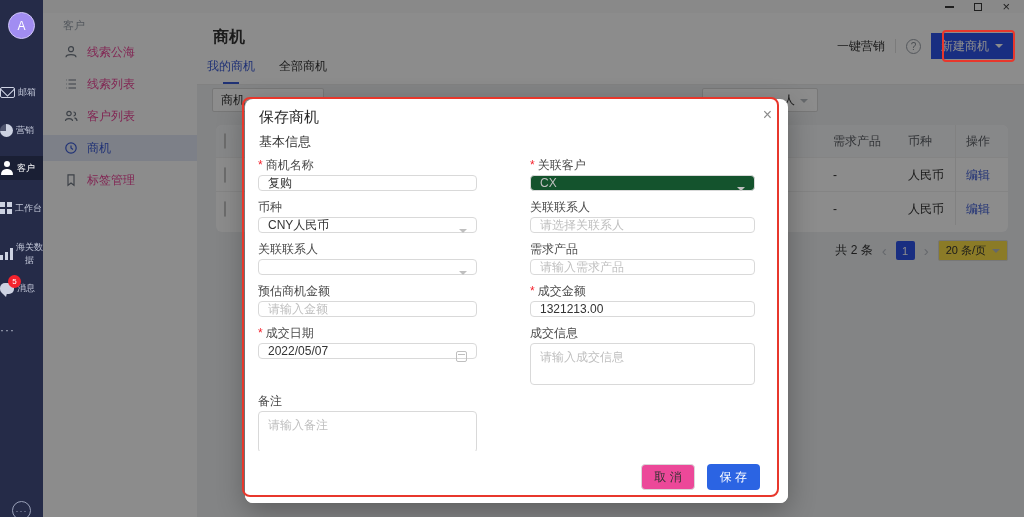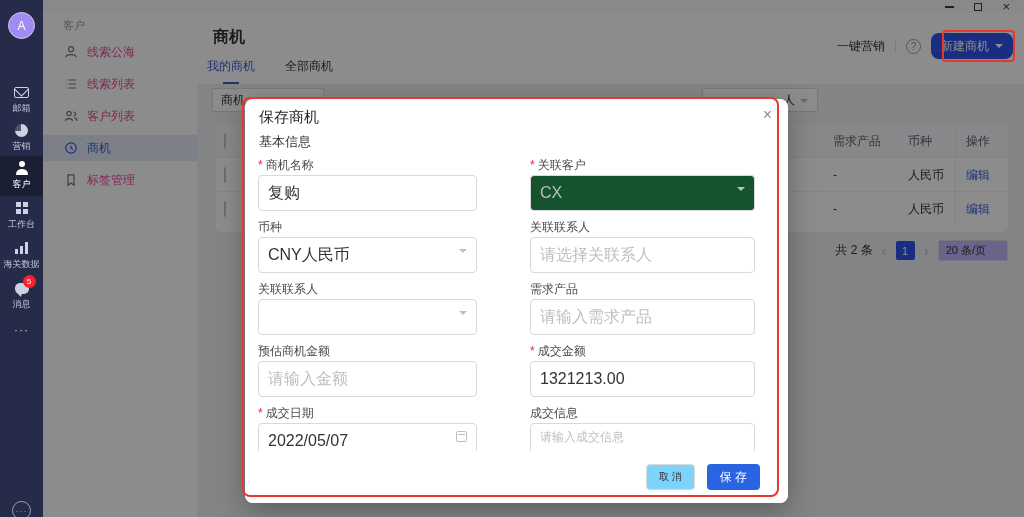--- a/index.html
+++ b/index.html
@@ -12,21 +12,21 @@
     display:flex;justify-content:flex-end;align-items:center;gap:20px;padding-right:14px;z-index:1}
   .tb-min{width:9px;height:2px;background:#3a3a3a}
   .tb-max{width:8px;height:8px;border:1.4px solid #3a3a3a}
   .tb-close{font-size:13px;color:#3a3a3a;line-height:8px}
 
   
   .rail{position:absolute;left:0;top:0;width:43px;height:517px;background:#252b48;z-index:5}
   .avatar{position:absolute;left:8px;top:12px;width:27px;height:27px;border-radius:50%;
     background:#a18df2;border:1px solid #cfc6f8;color:#fff;font-size:12px;
     display:flex;align-items:center;justify-content:center}
-  .rail-item{position:absolute;left:0;width:43px;display:flex;flex-direction:column;align-items:center;
+  .rail-item{position:absolute;left:0;width:43px;display:flex;flex-direction:row;align-items:center;
     gap:3px;color:#c3c8d9;font-size:9px;padding:5px 0;text-align:center}
   .rail-item.active{background:rgba(0,0,0,.28);color:#fff}
   .ri-wrap{position:relative;height:14px;display:flex;align-items:center;justify-content:center}
   .i-mail{width:15px;height:11px;border:1.4px solid #cdd2e2;border-radius:2px;position:relative;overflow:hidden}
   .i-mail::before{content:"";position:absolute;left:0px;top:-7px;width:11px;height:11px;transform:rotate(45deg);
     border:1.4px solid #cdd2e2}
   .i-pie{width:13px;height:13px;border-radius:50%;background:conic-gradient(#cdd2e2 0 270deg,rgba(205,210,226,.25) 270deg)}
   .i-person{position:relative;width:14px;height:14px}
   .i-person::before{content:"";position:absolute;left:4px;top:0;width:6px;height:6px;border-radius:50%;background:#fff}
   .i-person::after{content:"";position:absolute;left:1px;bottom:0;width:12px;height:6px;border-radius:6px 6px 1px 1px;background:#fff}
@@ -55,31 +55,31 @@
   .sb-item{height:26px;display:flex;align-items:center;gap:9px;padding-left:21px;font-size:12px;
     color:#ec4899;margin-bottom:6px;cursor:pointer}
   .sb-item.active{background:#e4eaf8;color:#3b5bd6}
   .sb-item svg{stroke:#707883;flex:0 0 auto}
   .sb-item.active svg{stroke:#3b5bd6}
 
   
   .main-header{position:absolute;left:197px;top:13px;right:0;height:72px;background:#fff;z-index:1;
     border-bottom:1px solid #ececec}
   .page-title{position:absolute;left:213px;top:27px;font-size:16px;font-weight:700;color:#333;z-index:2}
-  .tabs{position:absolute;left:207px;top:58px;display:flex;gap:30px;z-index:2}
+  .tabs{position:absolute;left:207px;top:58px;display:flex;gap:24px;z-index:2}
   .tab{font-size:12px;color:#333;padding-bottom:9px;position:relative;cursor:pointer}
   .tab.active{color:#3b5bd6}
   .tab.active::after{content:"";position:absolute;left:50%;transform:translateX(-50%);bottom:0;
     width:16px;height:2px;background:#3b5bd6}
   .toolbar{position:absolute;top:33px;right:11px;display:flex;align-items:center;gap:10px;z-index:2}
   .tb-text{font-size:12px;color:#333}
   .tb-div{width:1px;height:14px;background:#e0e0e0}
   .help{width:15px;height:15px;border:1px solid #9aa0a8;border-radius:50%;color:#8a9098;font-size:10px;
     display:flex;align-items:center;justify-content:center}
-  .btn-new{height:26px;padding:0 10px;border-radius:8px;background:#2f54eb;color:#fff;font-size:12px;
+  .btn-new{height:26px;padding:0 10px;border-radius:0;background:#2f54eb;color:#fff;font-size:12px;
     display:flex;align-items:center;gap:6px}
   .caret{width:0;height:0;border-left:4px solid transparent;border-right:4px solid transparent;border-top:4px solid #fff}
 
   
   .filter-left{position:absolute;left:212px;top:88px;width:112px;height:24px;background:#fff;
     border:1px solid #d9d9d9;border-radius:2px;display:flex;align-items:center;padding:0 8px;
     font-size:12px;color:#333;z-index:1}
   .filter-right{position:absolute;left:702px;top:88px;width:116px;height:24px;background:#fff;
     border:1px solid #d9d9d9;border-radius:2px;display:flex;align-items:center;justify-content:flex-end;
     padding:0 22px 0 8px;font-size:12px;color:#333;z-index:1;position:absolute}
@@ -98,53 +98,53 @@
   .chk{width:14px;height:14px;border:1px solid #c6c6c6;border-radius:2px;background:#fff}
   .link{color:#3b5bd6;cursor:pointer}
   .t-sep{position:absolute;left:739px;top:0;bottom:7px;width:1px;background:#ececec}
 
   
   .pagination{position:absolute;top:240px;right:16px;display:flex;align-items:center;gap:9px;z-index:1}
   .pg-total{font-size:12px;color:#333}
   .pg-arrow{font-size:15px;color:#b9bdc4;line-height:1}
   .pg-page{width:19px;height:19px;background:#2f54eb;border-radius:2px;color:#fff;font-size:11px;
     display:flex;align-items:center;justify-content:center}
-  .pg-size{height:21px;border:1px solid #d9d9d9;border-radius:2px;background:#c4b5fd;display:flex;
+  .pg-size{height:21px;border:1px solid #d9d9d9;border-radius:2px;background:#fde047;display:flex;
     align-items:center;gap:6px;padding:0 7px;font-size:11px;color:#333}
   .pg-size .sel-arrow{width:0;height:0;border-left:4px solid transparent;border-right:4px solid transparent;
     border-top:4px solid #b9bdc4}
 
   
   .overlay{position:absolute;left:43px;top:0;right:0;bottom:0;background:rgba(0,0,0,.45);z-index:10}
 
   
   .modal{position:absolute;left:245px;top:99px;width:543px;height:404px;background:#fff;border-radius:8px;
     z-index:20;box-shadow:0 8px 28px rgba(0,0,0,.3)}
   .modal-scroll{position:absolute;left:0;right:0;top:0;bottom:52px;overflow:hidden;border-radius:8px 8px 0 0}
   .m-title{position:absolute;left:14px;top:9px;font-size:15px;font-weight:500;color:#2a2a2a}
   .m-close{position:absolute;right:16px;top:8px;font-size:16px;color:#8c8c8c;line-height:1;cursor:pointer}
   .m-section{position:absolute;left:14px;top:34px;font-size:13px;font-weight:500;color:#333}
   .fields{position:absolute;left:13px;top:58px;width:515px;display:grid;
     grid-template-columns:219px 225px;column-gap:53px;row-gap:8px}
   .f-label{font-size:12px;color:#4a4a4a;height:14px;margin-bottom:4px}
   .req{color:#f5222d;margin-right:3px}
-  .f-input,.f-select{height:36px;border:1px solid #d9d9d9;border-radius:4px;display:flex;align-items:center;
-    padding:0 9px;font-size:16px;background:#fff;position:relative}
+  .f-input,.f-select{height:16px;border:1px solid #d9d9d9;border-radius:4px;display:flex;align-items:center;
+    padding:0 9px;font-size:12px;background:#fff;position:relative}
   .f-textarea{height:42px;border:1px solid #d9d9d9;border-radius:4px;padding:5px 9px;font-size:12px;background:#fff}
   .val{color:#333}
   .ph{color:#bfbfbf}
   .f-select .arrow{position:absolute;right:9px;top:11px;width:0;height:0;border-left:4px solid transparent;
     border-right:4px solid transparent;border-top:4px solid #bfbfbf}
   .f-select.disabled{background:#14532d}
   .cal{position:absolute;right:9px;top:7px;width:11px;height:11px;border:1.2px solid #bfbfbf;border-radius:2px}
   .cal::before{content:"";position:absolute;left:1px;right:1px;top:2px;height:1.2px;background:#bfbfbf}
   .modal-footer{position:absolute;left:0;right:0;bottom:0;height:52px;background:#fff;border-radius:0 0 8px 8px;
     display:flex;align-items:center;justify-content:flex-end;gap:12px;padding-right:28px}
-  .btn-cancel{height:26px;padding:0 12px;border:1px solid #d9d9d9;border-radius:4px;background:#7dd3fc;
-    font-size:10px;color:#333;display:flex;align-items:center}
+  .btn-cancel{height:26px;padding:0 12px;border:1px solid #d9d9d9;border-radius:4px;background:#ec4899;
+    font-size:12px;color:#333;display:flex;align-items:center}
   .btn-save{height:26px;padding:0 13px;border-radius:4px;background:#2b64e3;color:#fff;font-size:12px;
     display:flex;align-items:center}
 
   
   .ann-modal{position:absolute;left:242px;top:97px;width:537px;height:400px;border:2px solid #e8372c;
     border-radius:8px;z-index:30;pointer-events:none}
   .ann-btn{position:absolute;left:942px;top:30px;width:73px;height:32px;border:2px solid #e8372c;
     border-radius:4px;z-index:30;pointer-events:none}
 </style>
 </head>

